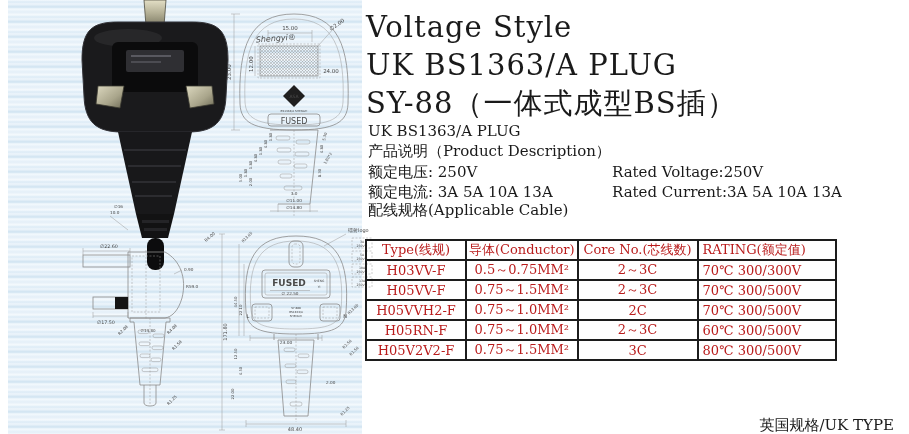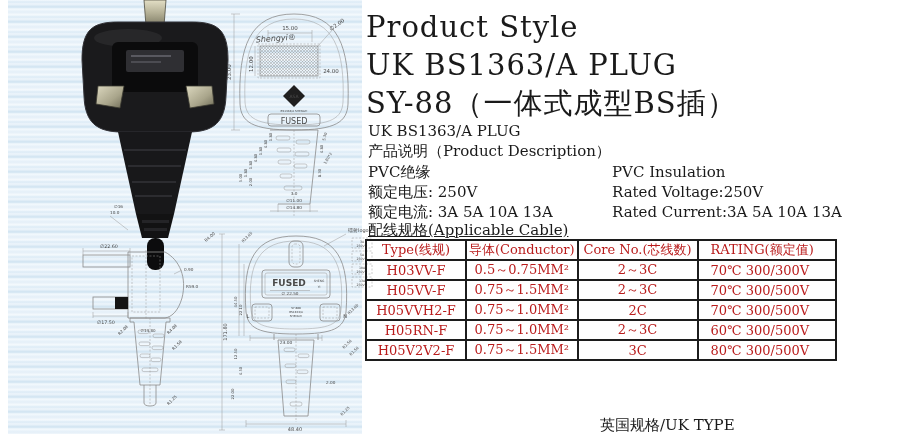--- a/index.html
+++ b/index.html
@@ -12,29 +12,29 @@
   .abs{position:absolute;}
   
   .title-block{position:absolute;left:366px;top:8px;line-height:38px;font-size:29px;
     letter-spacing:1px;white-space:nowrap;}
   .title-line{height:38px;}
   .desc-block{position:absolute;left:368px;top:122px;width:537px;font-size:15px;}
   .desc-line{height:20px;line-height:20px;white-space:nowrap;}
   .desc-sub{height:19px;line-height:19px;}
   .spec-row{display:flex;height:20px;line-height:20px;}
   .spec-zh{width:244px;}
-  .cable-title{height:18px;line-height:17px;text-decoration:underline;}
+  .cable-title{height:18px;line-height:17px;}
   
   table.cable{position:absolute;left:365px;top:239px;border-collapse:collapse;
     font-size:13px;color:#b91c1c;}
   table.cable th,table.cable td{border:2px solid #1c1c1c;height:15px;padding:0 2px;
     text-align:center;font-weight:normal;white-space:nowrap;}
-  table.cable td.rating,table.cable th.rating{text-align:left;padding-left:12px;}
+  table.cable td.rating,table.cable th.rating{text-align:left;padding-left:4px;}
   col.c1{width:100px;}col.c2{width:105px;}col.c3{width:120px;}col.c4{width:138px;}
-  .table-footer{position:absolute;left:600px;top:416px;width:306px;
+  .table-footer{position:absolute;left:588px;top:416px;width:306px;text-align:right;
     font-size:15px;white-space:nowrap;}
   svg text{font-family:"DejaVu Sans","Liberation Sans",sans-serif;fill:#4a4a4a;}
   svg .ln{stroke:#8a8a8a;fill:none;stroke-width:0.8;}
   svg .lnthin{stroke:#9a9a9a;fill:none;stroke-width:0.5;}
   svg .dash{stroke-dasharray:2 1.5;}
 </style>
 </head>
 <body>
 
 <div class="page">
@@ -249,32 +249,28 @@
     <rect class="lnthin" x="59" y="140" width="11" height="3.6" rx="1.8"></rect>
     <rect class="lnthin" x="71" y="146" width="11" height="3.6" rx="1.8"></rect>
     <rect class="lnthin" x="60" y="156" width="10" height="3.6" rx="1.8"></rect>
     <rect class="lnthin" x="64" y="178" width="12" height="4" rx="2"></rect>
 
     <path class="lnthin" d="M20,200 L120,200 M20,196 L20,203 M120,196 L120,203"></path>
     <text x="69" y="207" font-size="5" text-anchor="middle">48.40</text>
   </svg>
 
   <div class="title-block">
-    <div class="title-line">Product Style</div>
+    <div class="title-line">Voltage Style</div>
     <div class="title-line">UK BS1363/A PLUG</div>
     <div class="title-line">SY-88（一体式成型BS插）</div>
   </div>
 
   <div class="desc-block">
     <div class="desc-line desc-sub">UK BS1363/A PLUG</div>
     <div class="desc-line" style="height:21px;line-height:21px;">产品说明（Product Description）</div>
-    <div class="spec-row">
-      <span class="spec-zh">PVC绝缘</span>
-      <span>PVC Insulation</span>
-    </div>
     <div class="spec-row">
       <span class="spec-zh">额定电压: 250V</span>
       <span>Rated Voltage:250V</span>
     </div>
     <div class="spec-row">
       <span class="spec-zh">额定电流: 3A 5A 10A 13A</span>
       <span>Rated Current:3A 5A 10A 13A</span>
     </div>
     <div class="cable-title">配线规格(Applicable Cable)</div>
   </div>

